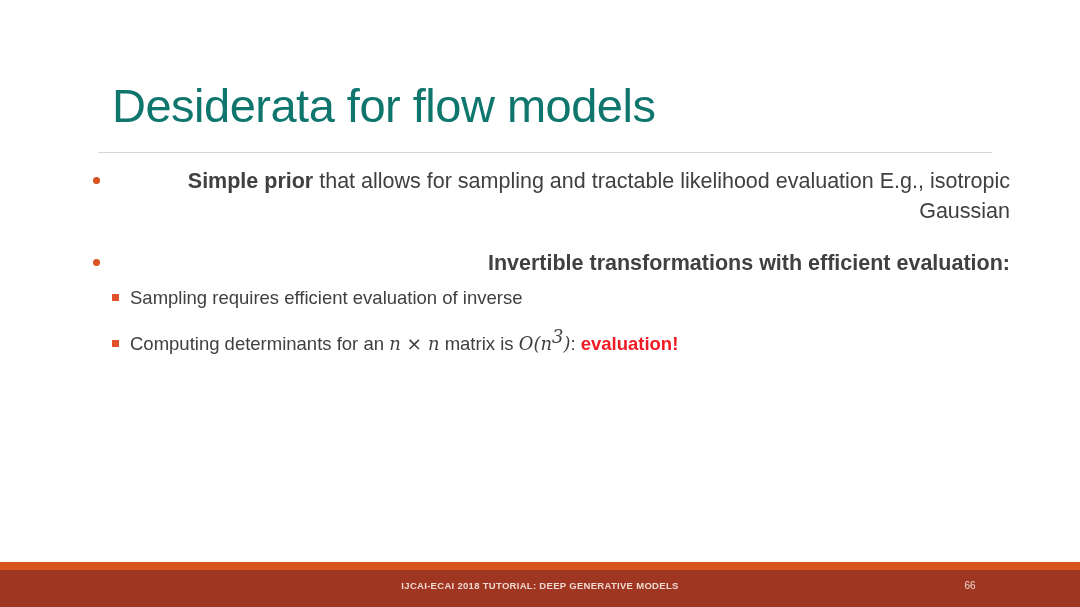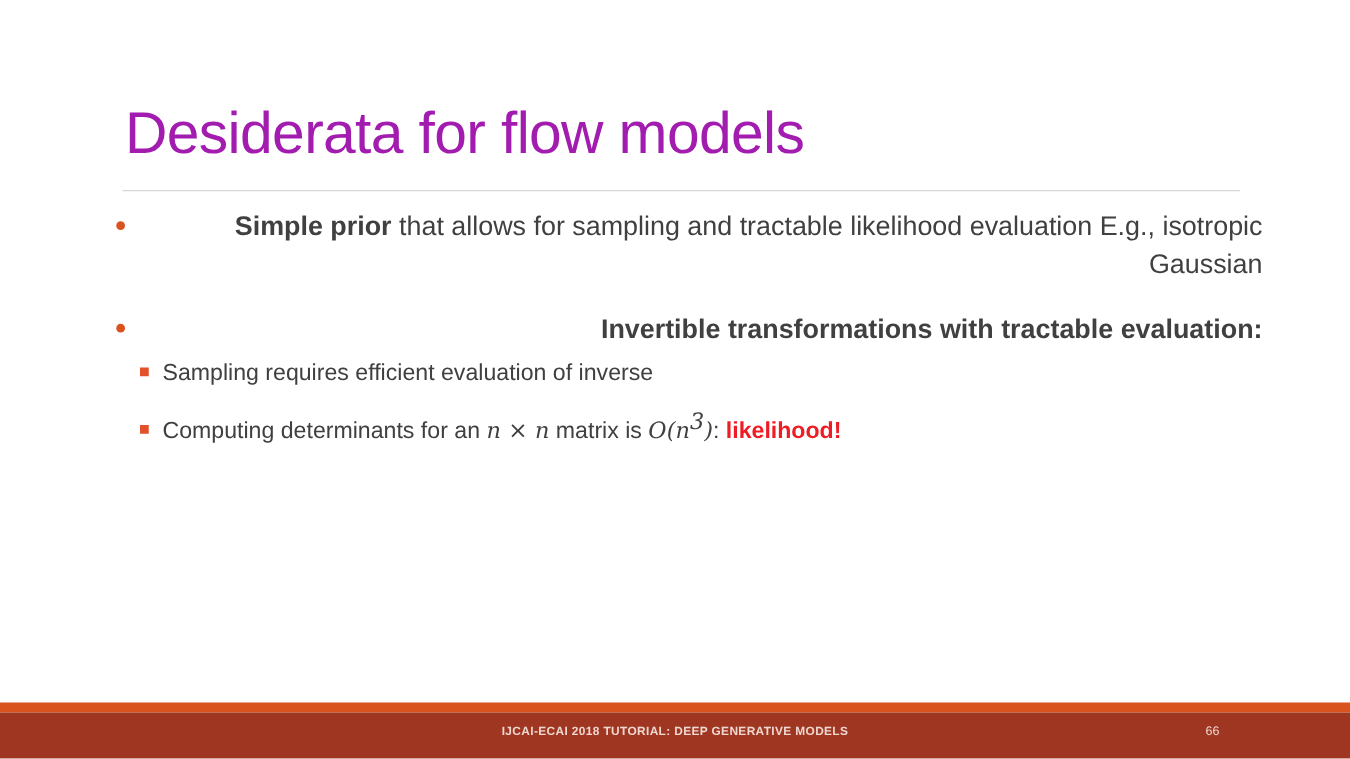--- a/index.html
+++ b/index.html
@@ -12,25 +12,25 @@
     width: 1080px;
     height: 607px;
     background: #ffffff;
     overflow: hidden;
     font-family: "Liberation Sans", sans-serif;
   }
 
   
   .title {
     position: absolute;
-    left: 100px;
+    left: 112px;
     top: 78px;
     font-size: 47px;
     font-weight: 400;
-    color: #a21caf;
+    color: #0f766e;
     letter-spacing: -0.5px;
     white-space: nowrap;
   }
   .title-rule {
     position: absolute;
     left: 98px;
     top: 152px;
     width: 894px;
     height: 1px;
     background: #d6d6d6;
@@ -150,35 +150,35 @@
 
     <div class="l1">
       <span class="dot"></span>
       <b>Simple prior</b><span> that allows for sampling and tractable likelihood evaluation E.g., isotropic Gaussian</span>
     </div>
 
     <div class="gap-md"></div>
 
     <div class="l1">
       <span class="dot"></span>
-      <b>Invertible transformations with tractable evaluation:</b>
+      <b>Invertible transformations with efficient evaluation:</b>
     </div>
 
 
     <div class="l2">
       <span class="sq"></span>
       <span>Sampling requires efficient evaluation of inverse</span>
     </div>
 
     <div class="gap-md"></div>
 
 
     <div class="l2">
       <span class="sq"></span>
-      <span>Computing determinants for an </span><span class="mth">n</span><span class="times"> × </span><span class="mth">n</span><span> matrix is </span><span class="mth-up">O</span><span class="mth-up">(</span><span class="mth">n</span><sup class="mth">3</sup><span class="mth-up">)</span><span>: </span><span class="red">likelihood!</span>
+      <span>Computing determinants for an </span><span class="mth">n</span><span class="times"> × </span><span class="mth">n</span><span> matrix is </span><span class="mth-up">O</span><span class="mth-up">(</span><span class="mth">n</span><sup class="mth">3</sup><span class="mth-up">)</span><span>: </span><span class="red">evaluation!</span>
     </div>
 
 
   </div>
 
   <div class="footer-accent"></div>
   <div class="footer-bar"></div>
   <div class="footer-text">IJCAI-ECAI 2018 TUTORIAL: DEEP GENERATIVE MODELS</div>
   <div class="footer-page">66</div>
 

